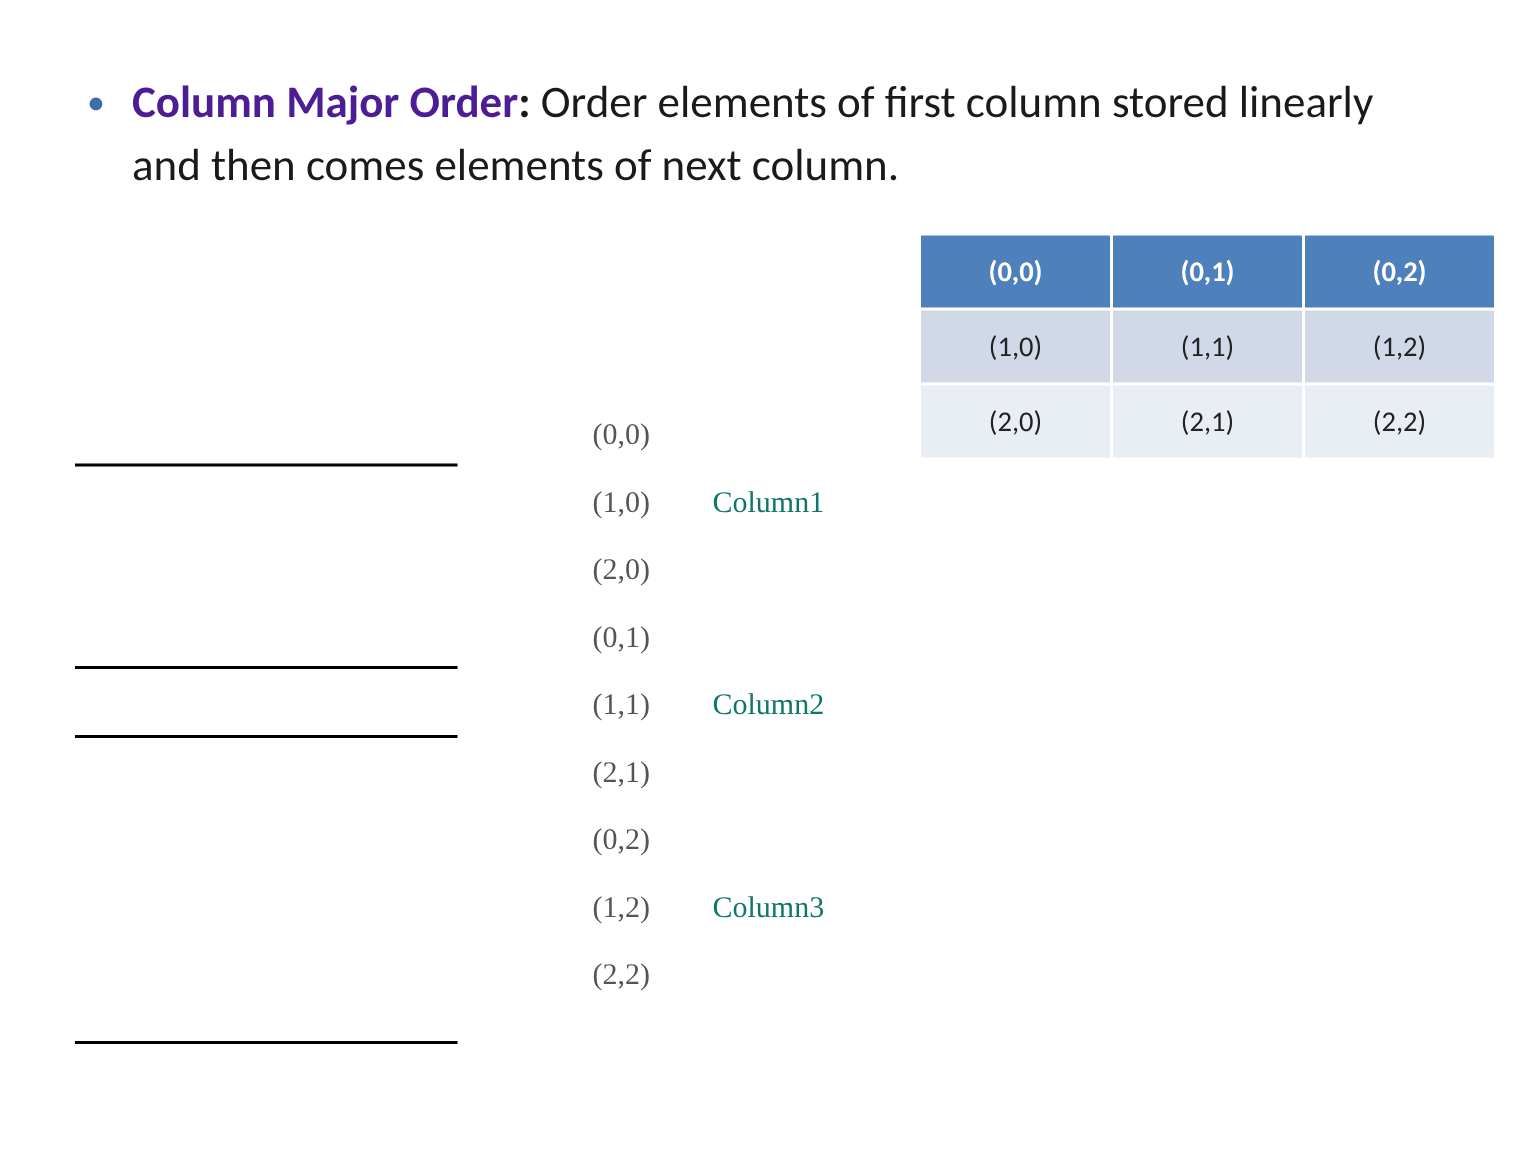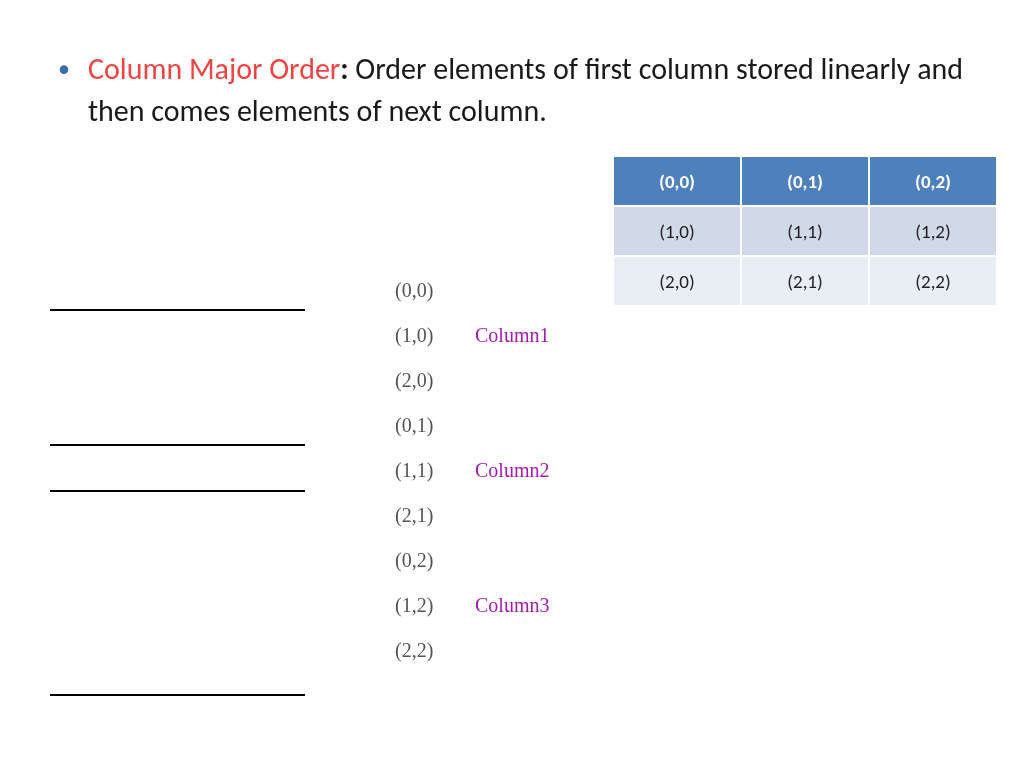--- a/index.html
+++ b/index.html
@@ -29,22 +29,22 @@
     width: 30px;
     padding-left: 4px;
   }
   .bullet-text {
     font-size: 30px;
     line-height: 42px;
     color: #1a1a1a;
     flex: 1;
   }
   .term {
-    color: #ef4444;
-    font-weight: 400;
+    color: #4c1d95;
+    font-weight: 700;
   }
   .bold-colon { font-weight: 700; color:#1a1a1a; }
 
   
   .matrix {
     position: absolute;
     left: 612px;
     top: 155px;
     border-collapse: collapse;
     font-size: 19px;
@@ -79,21 +79,21 @@
   }
   .linear-area .cell {
     width: 80px;
     font-family: "Times New Roman", serif;
     color: #555;
     filter: blur(0.4px);
   }
   .linear-area .lab {
     width: 120px;
     font-family: "Times New Roman", serif;
-    color: #a21caf;
+    color: #0f766e;
     filter: blur(0.4px);
   }
 
   
   .hline {
     position: absolute;
     left: 50px;
     width: 255px;
     border-top: 2px solid #000;
   }

